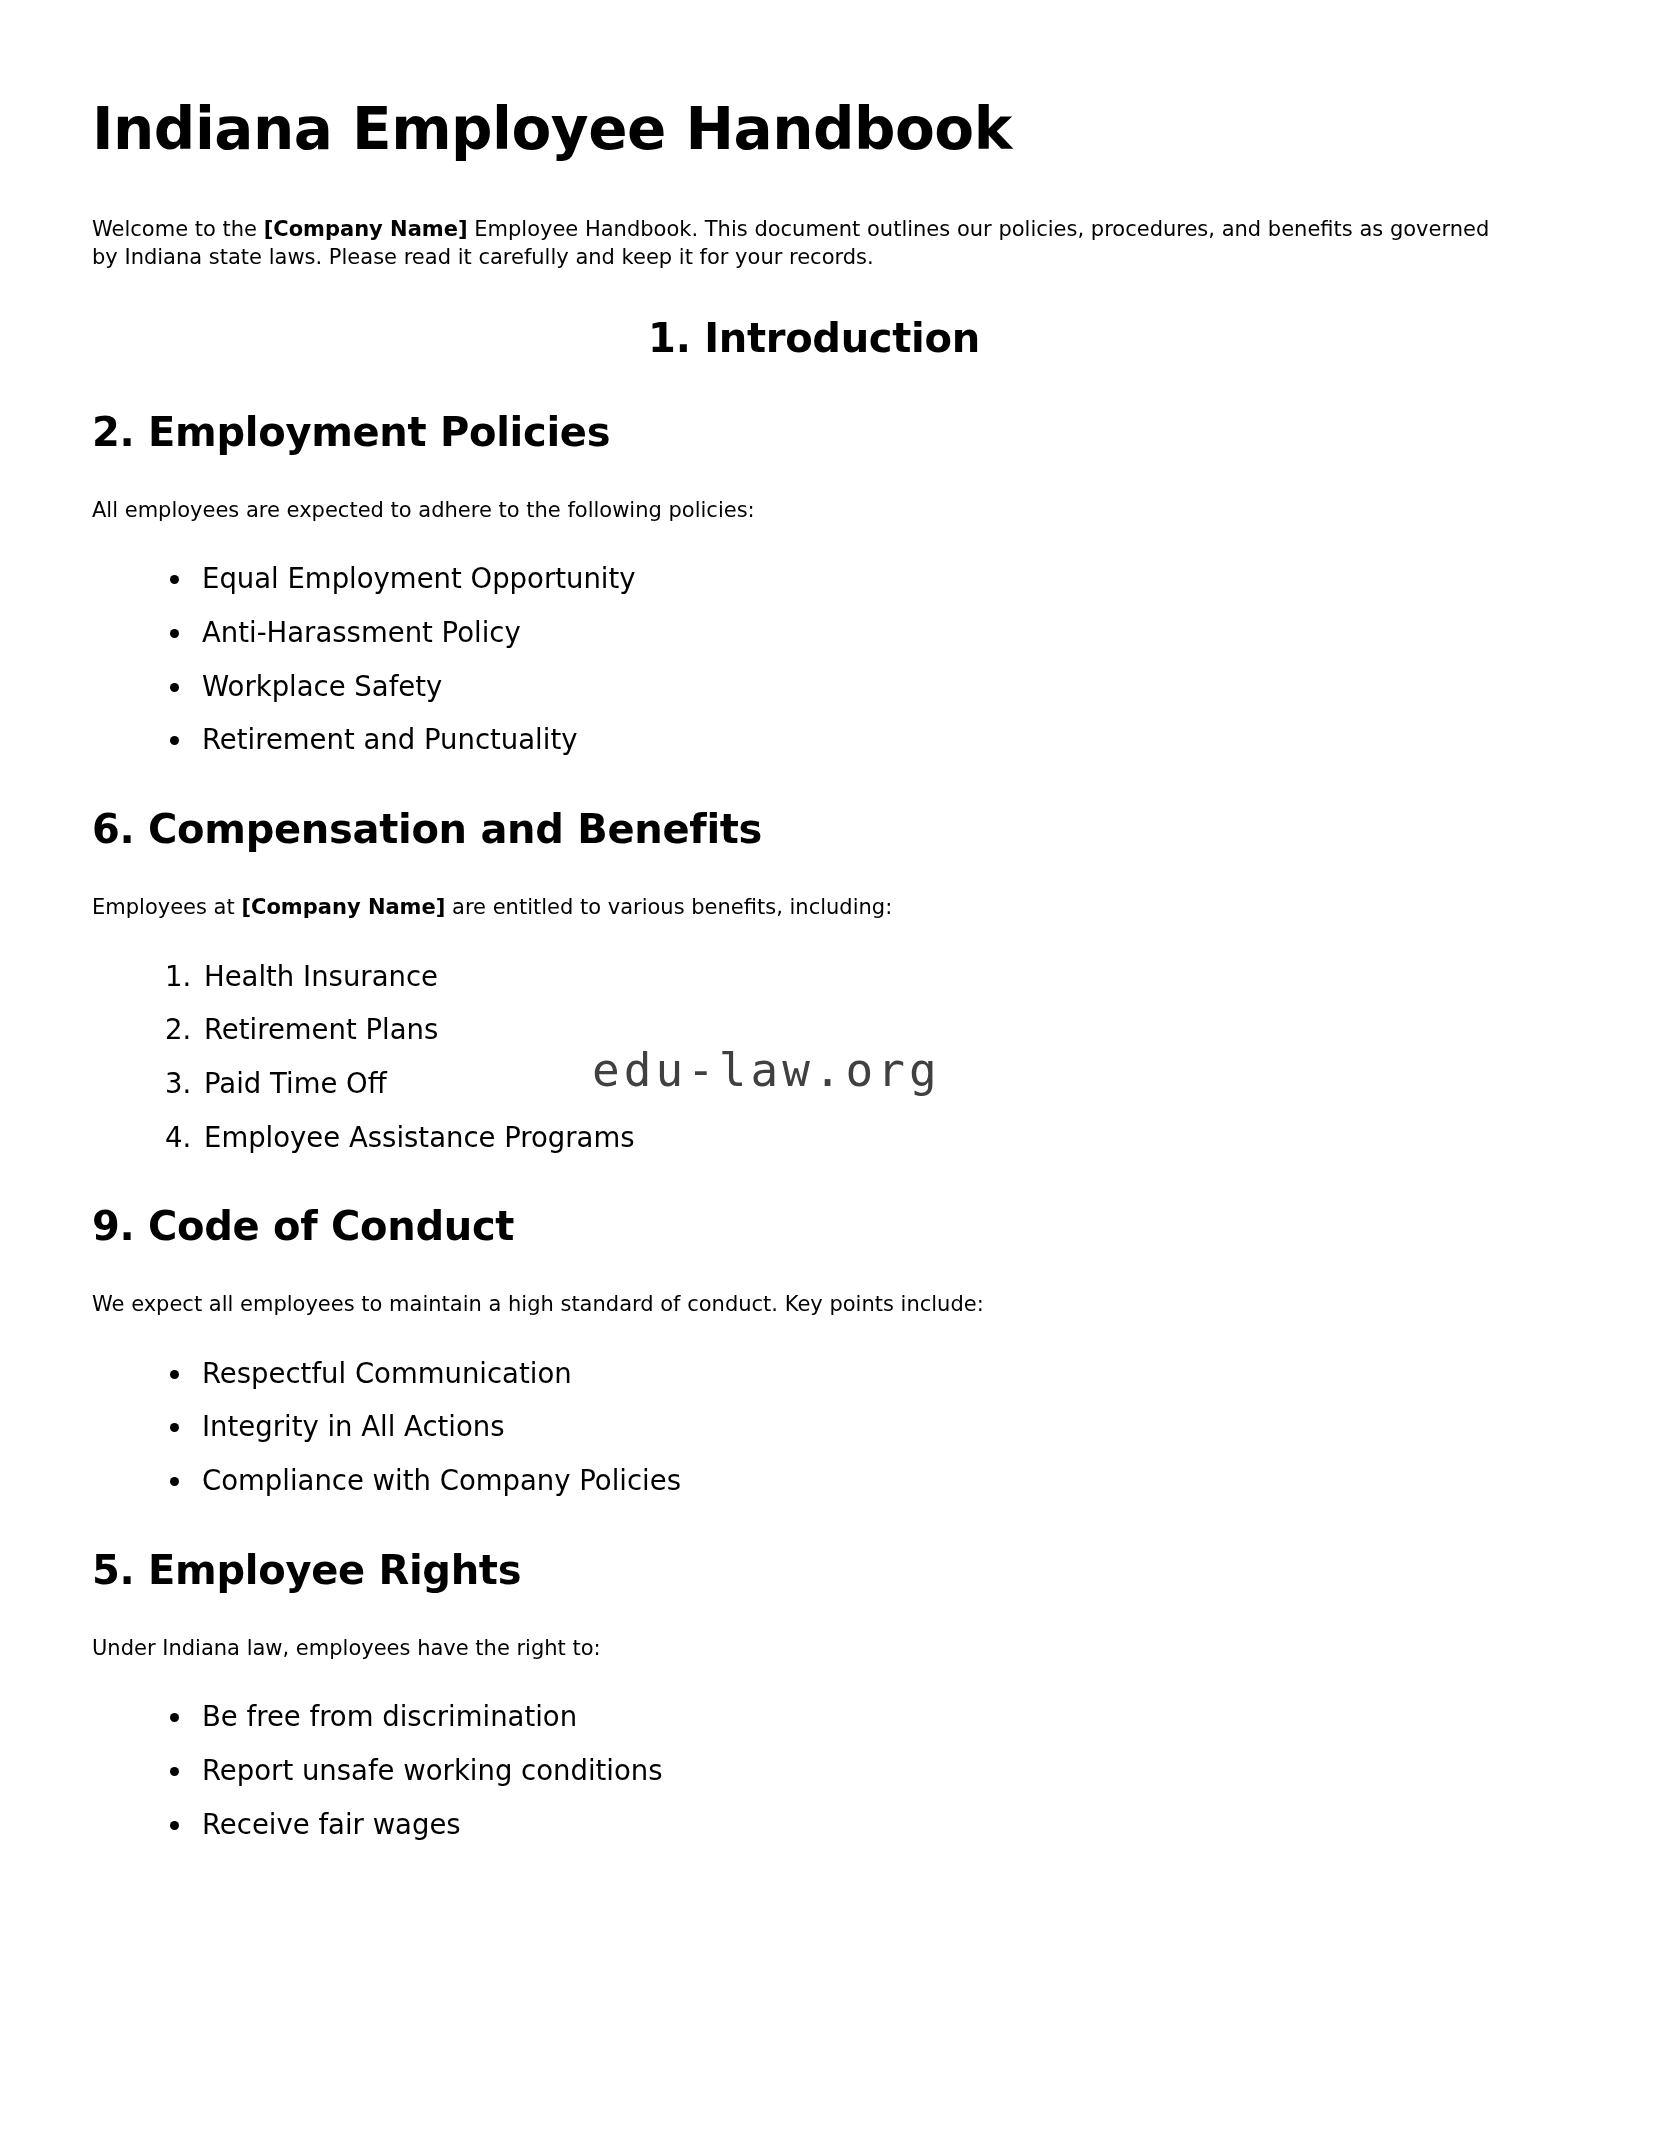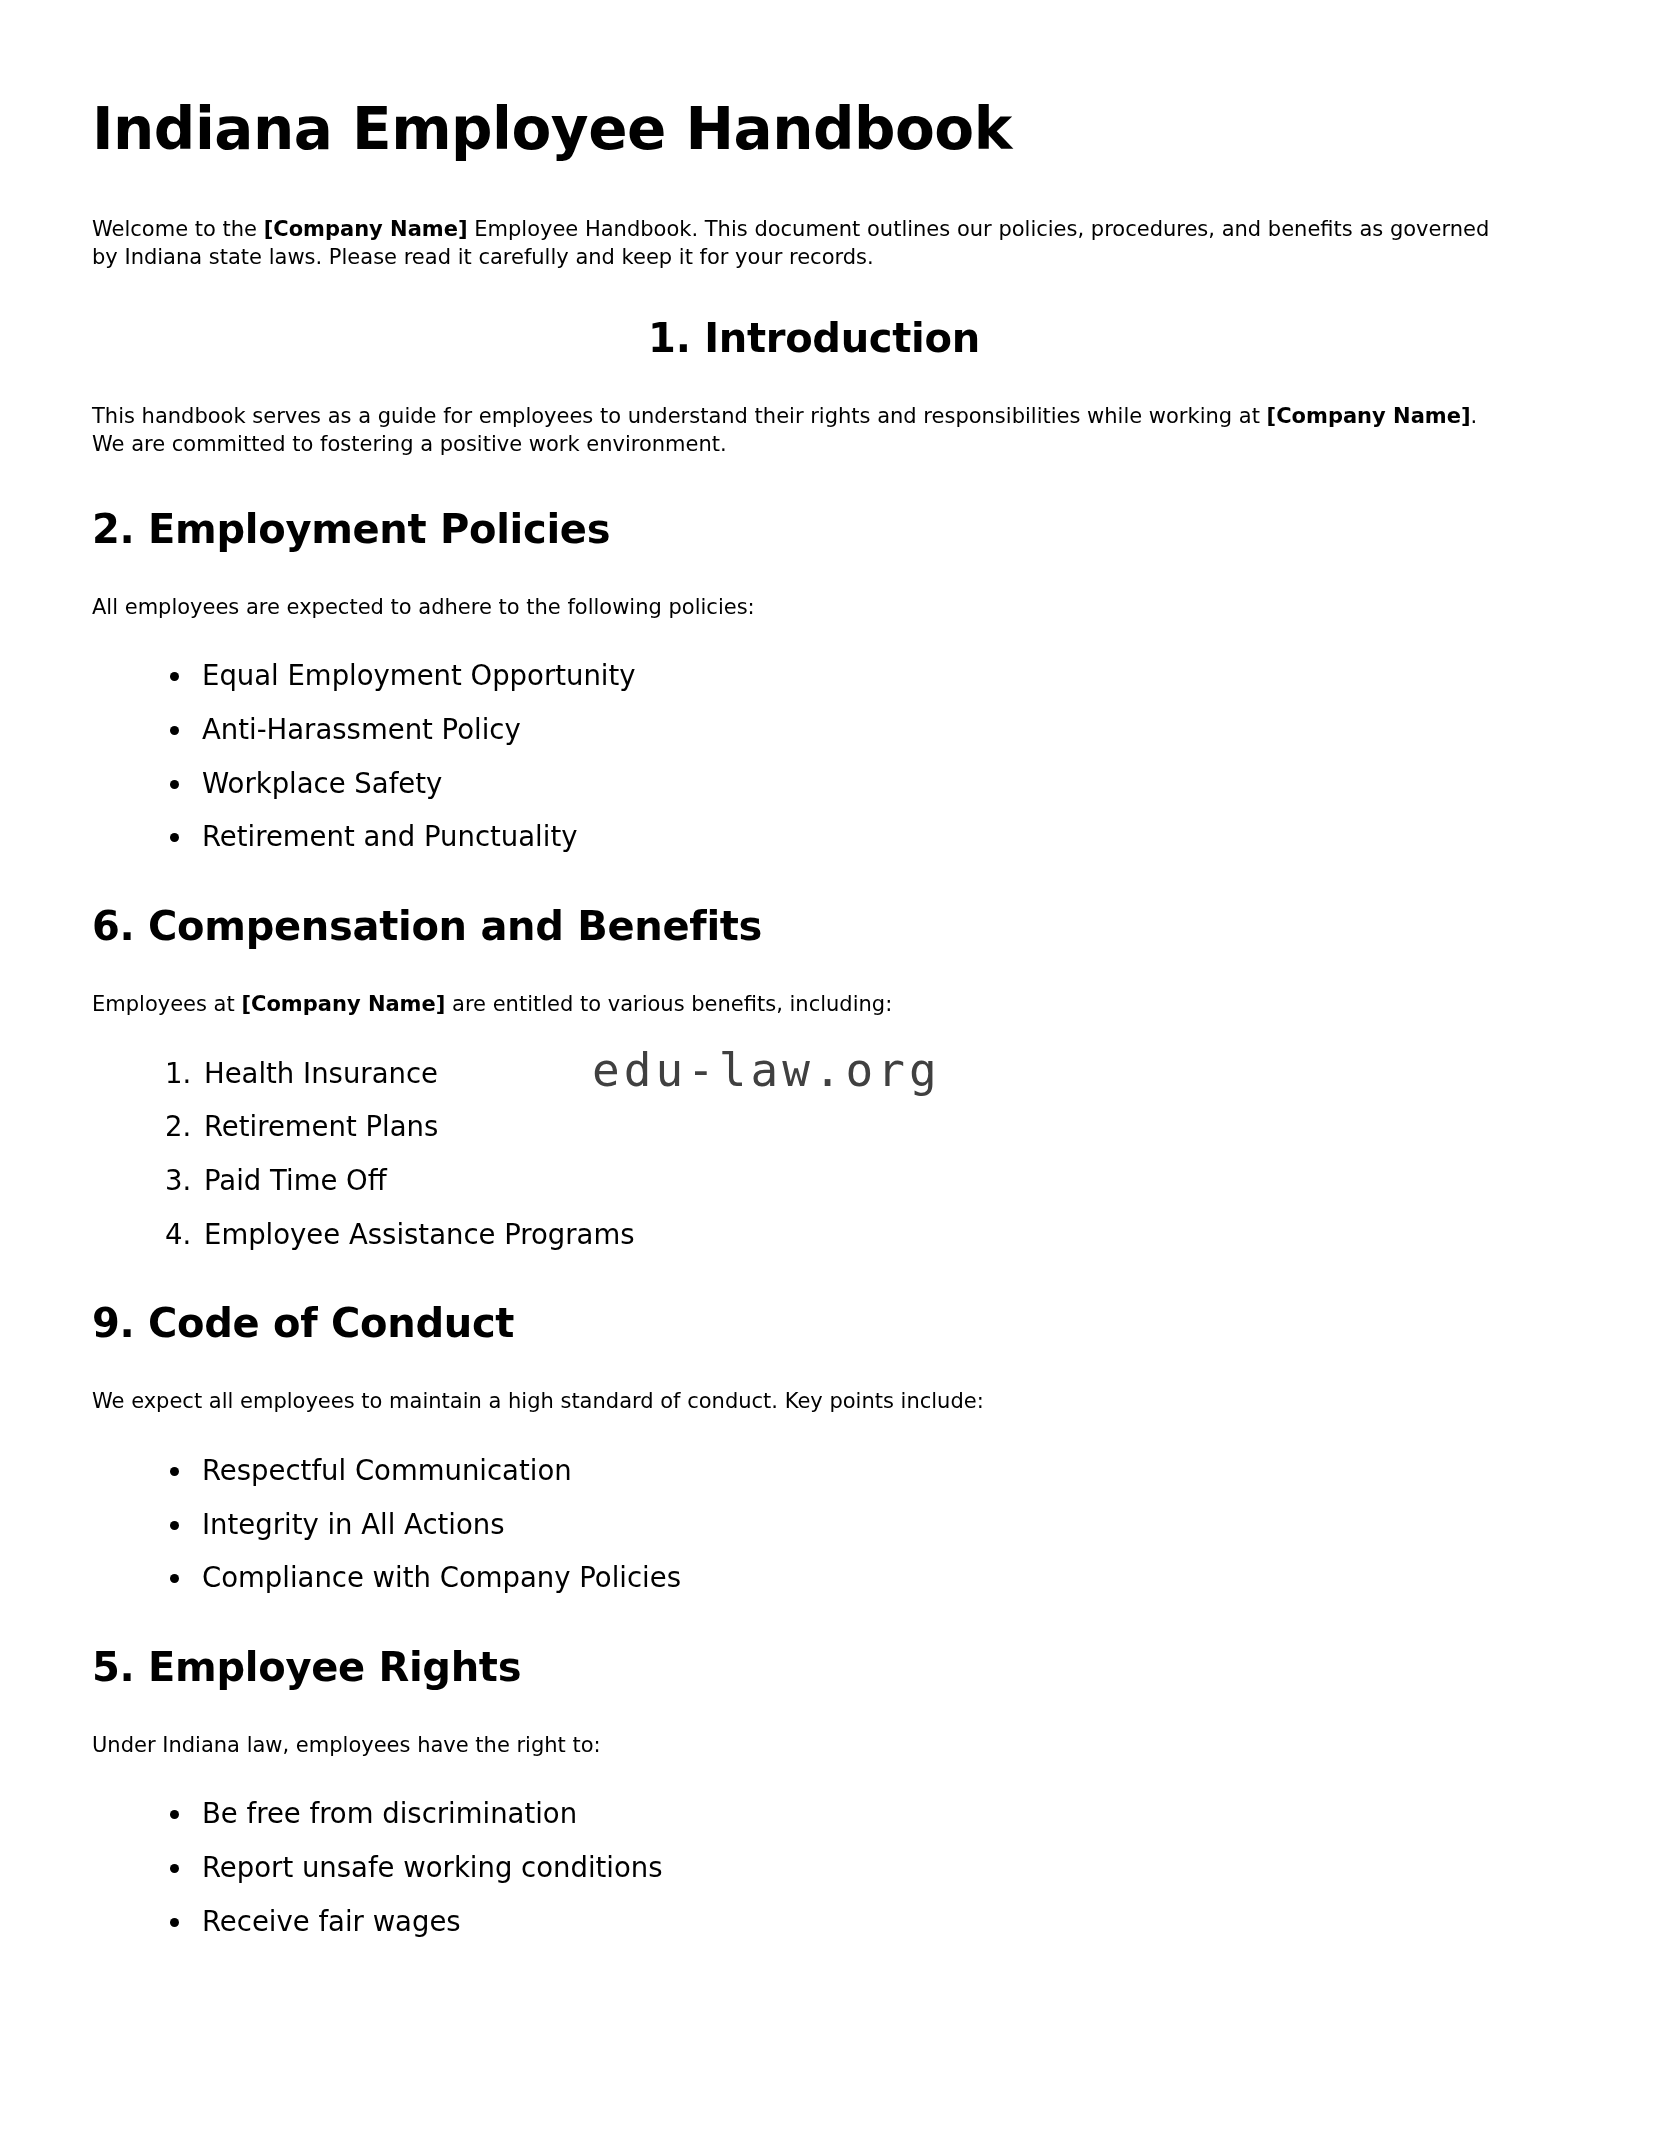--- a/index.html
+++ b/index.html
@@ -91,23 +91,20 @@
 
 <div class="page">
 
   <h1 class="doc-title">Indiana Employee Handbook</h1>
 
   <p class="body-text">
     <span>Welcome to the </span><b>[Company Name]</b><span> Employee Handbook. This document outlines our policies, procedures, and benefits as governed by Indiana state laws. Please read it carefully and keep it for your records.</span>
   </p>
 
   <h2 class="section-heading first">1. Introduction</h2>
-  <p class="body-text">
-    <span>This handbook serves as a guide for employees to understand their rights and responsibilities while working at </span><b>[Company Name]</b><span>. We are committed to fostering a positive work environment.</span>
-  </p>
 
   <h2 class="section-heading">2. Employment Policies</h2>
   <p class="body-text tight">All employees are expected to adhere to the following policies:</p>
   <ul class="bullet-list">
     <li>Equal Employment Opportunity</li>
     <li>Anti-Harassment Policy</li>
     <li>Workplace Safety</li>
     <li>Retirement and Punctuality</li>
   </ul>
 

